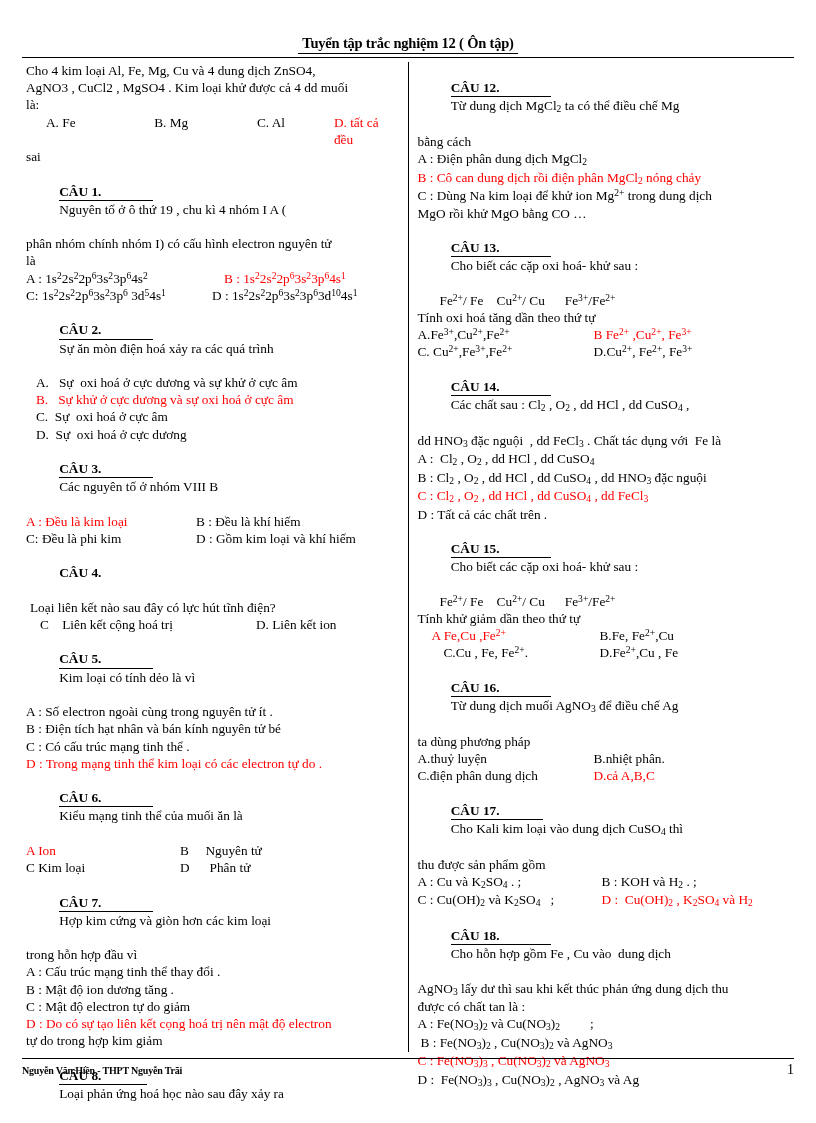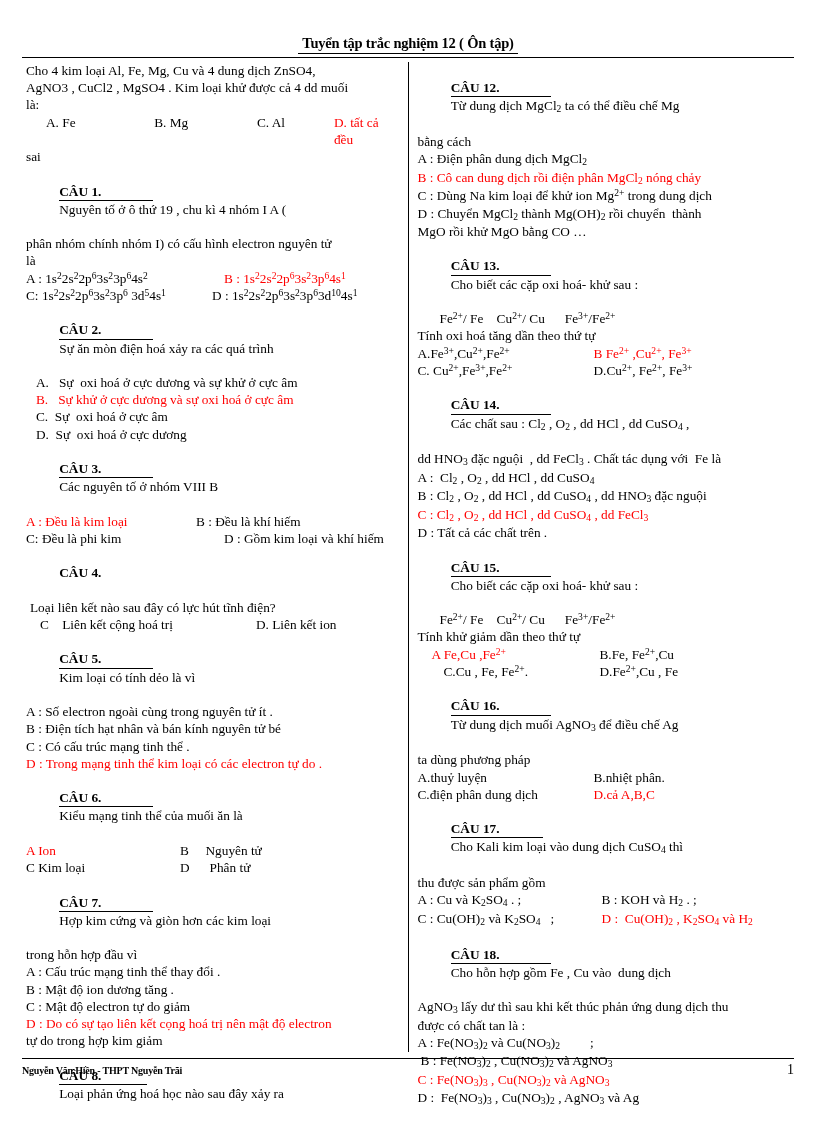--- a/index.html
+++ b/index.html
@@ -173,21 +173,21 @@
 
       <div>
         <div class="line">
           <span class="qnum" style="min-width:92px">CÂU 3.</span>
           <span>Các nguyên tố ở nhóm VIII B</span>
         </div>
         <div class="line" style="display:flex;">
           <span class="ans" style="width:170px">A : Đều là kim loại</span>
           <span>B : Đều là khí hiếm</span>
         </div>
-        <div class="line" style="display:flex;gap:28px;">
+        <div class="line" style="display:flex;">
           <span style="width:170px">C: Đều là phi kim</span>
           <span>D : Gồm kim loại và khí hiếm</span>
         </div>
       </div>
 
       <div>
         <div class="line">
           <span class="qnum-plain">CÂU 4.</span>
         </div>
         <div class="line" style="padding-left:4px">Loại liên kết nào sau đây có lực hút tĩnh điện?</div>
@@ -252,21 +252,20 @@
 
       <div>
         <div class="line">
           <span class="qnum" style="min-width:98px">CÂU 12.</span>
           <span>Từ dung dịch MgCl<sub>2</sub> ta có thể điều chế Mg</span>
         </div>
         <div class="line">bằng cách</div>
         <div class="line">A : Điện phân dung dịch MgCl<sub>2</sub></div>
         <div class="line ans">B : Cô can dung dịch rồi điện phân MgCl<sub>2</sub> nóng chảy</div>
         <div class="line">C : Dùng Na kim loại để khử ion Mg<sup>2+</sup> trong dung dịch</div>
-        <div class="line">D : Chuyển MgCl<sub>2</sub> thành Mg(OH)<sub>2</sub> rồi chuyển  thành</div>
         <div class="line">MgO rồi khử MgO bằng CO …</div>
       </div>
 
       <div>
         <div class="line">
           <span class="qnum" style="min-width:98px">CÂU 13.</span>
           <span>Cho biết các cặp oxi hoá- khử sau :</span>
         </div>
         <div class="line" style="padding-left:22px">Fe<sup>2+</sup>/ Fe&nbsp;&nbsp;&nbsp;&nbsp;Cu<sup>2+</sup>/ Cu&nbsp;&nbsp;&nbsp;&nbsp;&nbsp;&nbsp;Fe<sup>3+</sup>/Fe<sup>2+</sup></div>
         <div class="line">Tính oxi hoá tăng dần theo thứ tự</div>

